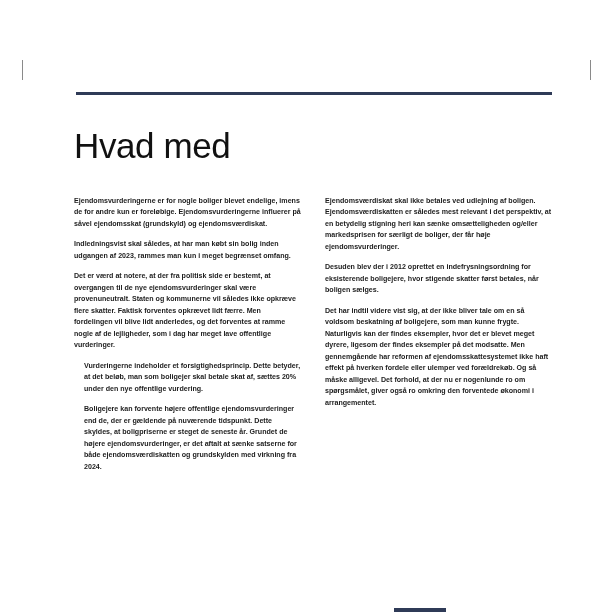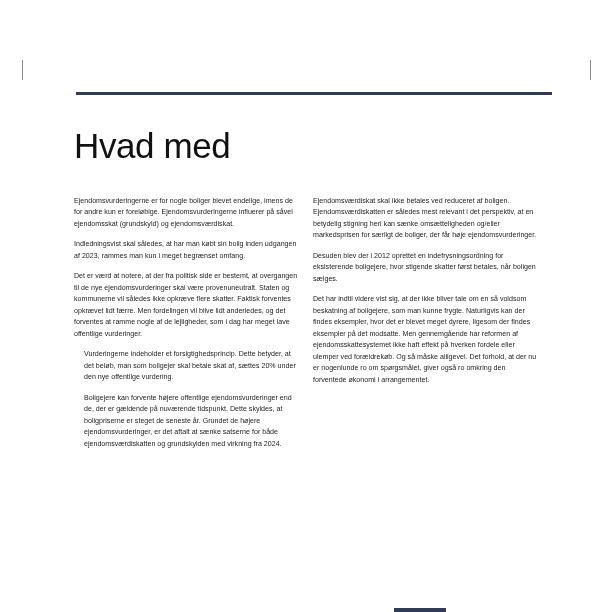--- a/index.html
+++ b/index.html
@@ -50,21 +50,22 @@
     color: #111111;
   }
   .title .line { display: block; }
 
   .columns {
     position: absolute;
     left: 74px;
     top: 152px;
     width: 478px;
     display: flex;
-    gap: 12px;
+    gap: 24px;
+    font-weight: bold;
   }
   .col {
     width: 227px;
   }
   p {
     margin: 0 0 9px 0;
     font-size: 7.1px;
     line-height: 1.62;
     text-align: left;
     color: #1c1c1c;
@@ -109,21 +110,21 @@
 
   <div class="columns">
     <div class="col">
       <p>Ejendomsvurderingerne er for nogle boliger blevet endelige, imens de for andre kun er foreløbige. Ejendomsvurderingerne influerer på såvel ejendomsskat (grundskyld) og ejendomsværdiskat.</p>
       <p>Indledningsvist skal således, at har man købt sin bolig inden udgangen af 2023, rammes man kun i meget begrænset omfang.</p>
       <p>Det er værd at notere, at der fra politisk side er bestemt, at overgangen til de nye ejendomsvurderinger skal være provenuneutralt. Staten og kommunerne vil således ikke opkræve flere skatter. Faktisk forventes opkrævet lidt færre. Men fordelingen vil blive lidt anderledes, og det forventes at ramme nogle af de lejligheder, som i dag har meget lave offentlige vurderinger.</p>
       <p class="indent">Vurderingerne indeholder et forsigtighedsprincip. Dette betyder, at det beløb, man som boligejer skal betale skat af, sættes 20% under den nye offentlige vurdering.</p>
       <p class="indent">Boligejere kan forvente højere offentlige ejendomsvurderinger end de, der er gældende på nuværende tidspunkt. Dette skyldes, at boligpriserne er steget de seneste år. Grundet de højere ejendomsvurderinger, er det aftalt at sænke satserne for både ejendomsværdiskatten og grundskylden med virkning fra 2024.</p>
     </div>
     <div class="col">
-      <p>Ejendomsværdiskat skal ikke betales ved reduceret af boligen. Ejendomsværdiskatten er således mest relevant i det perspektiv, at en betydelig stigning heri kan sænke omsætteligheden og/eller markedsprisen for særligt de boliger, der får høje ejendomsvurderinger.</p>
+      <p>Ejendomsværdiskat skal ikke betales ved udlejning af boligen. Ejendomsværdiskatten er således mest relevant i det perspektiv, at en betydelig stigning heri kan sænke omsætteligheden og/eller markedsprisen for særligt de boliger, der får høje ejendomsvurderinger.</p>
       <p>Desuden blev der i 2012 oprettet en indefrysningsordning for eksisterende boligejere, hvor stigende skatter først betales, når boligen sælges.</p>
       <p>Det har indtil videre vist sig, at der ikke bliver tale om en så voldsom beskatning af boligejere, som man kunne frygte. Naturligvis kan der findes eksempler, hvor det er blevet meget dyrere, ligesom der findes eksempler på det modsatte. Men gennemgående har reformen af ejendomsskattesystemet ikke haft effekt på hverken fordele eller ulemper ved forældrekøb. Og så måske alligevel. Det forhold, at der nu er nogenlunde ro om spørgsmålet, giver også ro omkring den forventede økonomi i arrangementet.</p>
     </div>
   </div>
 
   <div class="pagebadge"></div>
   <div class="pagenum">31</div>
 
 </div>
 

